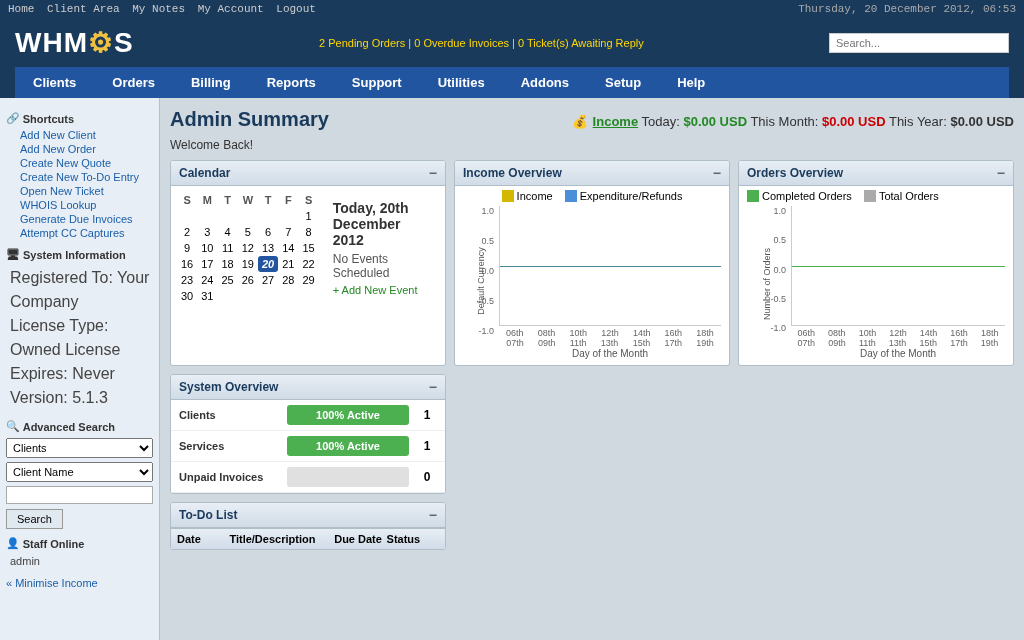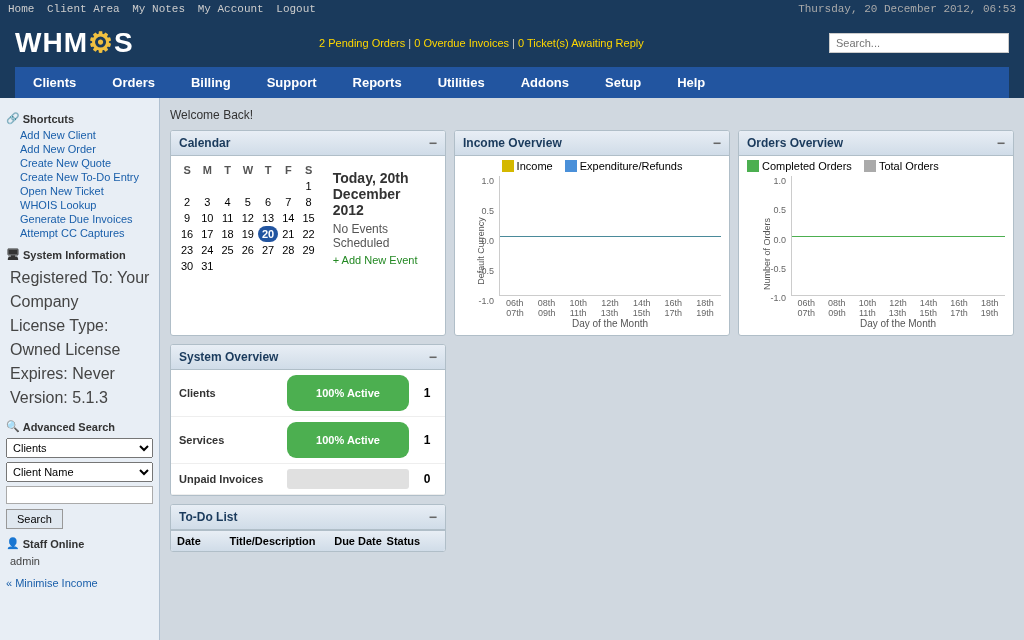--- a/index.html
+++ b/index.html
@@ -194,22 +194,23 @@
       font-weight: bold;
     }
     .cal-table td {
       text-align: center;
       padding: 2px 4px;
       cursor: pointer;
     }
     .cal-today {
       background: #2255a0 !important;
       color: white;
-      border-radius: 8px;
-      font-weight: bold;
+      border-radius: 3px;
+      font-weight: bold;
+      font-style: italic;
     }
     .cal-right {
       padding: 8px;
       font-size: 12px;
     }
     .cal-right h3 { font-size: 14px; font-weight: bold; color: #333; margin-bottom: 4px; }
     .no-events { color: #555; margin: 4px 0; }
     .add-event { color: #228822; font-size: 11px; cursor: pointer; }
 
     
@@ -252,22 +253,22 @@
     }
     .sys-overview-label {
       width: 100px;
       font-size: 11px;
       font-weight: bold;
       color: #333;
     }
     .progress-bar-container {
       flex: 1;
       background: #eee;
-      border-radius: 9px;
-      height: 36px;
+      border-radius: 3px;
+      height: 20px;
       overflow: hidden;
     }
     .progress-bar {
       height: 100%;
       background: #4caf50;
       display: flex;
       align-items: center;
       justify-content: center;
       color: white;
       font-size: 11px;
@@ -332,22 +333,22 @@
     </div>
     <div>
       <input type="text" id="search-box" placeholder="Search..." style="">
     </div>
   </div>
 
   <div id="nav">
     <a class="nav-item">Clients</a>
     <a class="nav-item">Orders</a>
     <a class="nav-item">Billing</a>
+    <a class="nav-item">Reports</a>
     <a class="nav-item">Support</a>
-    <a class="nav-item">Reports</a>
     <a class="nav-item">Utilities</a>
     <a class="nav-item">Addons</a>
     <a class="nav-item">Setup</a>
     <a class="nav-item">Help</a>
   </div>
 </div>
 
 <div id="main-layout">
 
   <div id="sidebar">
@@ -391,20 +392,33 @@
     <div class="sidebar-section-title" style="margin-top:8px;">
       <span>👤</span>
       <span>Staff Online</span>
     </div>
     <div class="staff-online">admin</div>
 
     <a class="minimise-link">« Minimise Income</a>
   </div>
 
   <div id="content">
+    <div style="display:flex; justify-content:space-between; align-items:baseline; margin-bottom:3px;">
+      <h1 id="page-title">Admin Summary</h1>
+      <div id="income-summary">
+        <span>💰</span>
+        <span class="income-label">Income</span>
+        <span>Today:</span>
+        <span class="income-today">$0.00 USD</span>
+        <span>This Month:</span>
+        <span class="income-month">$0.00 USD</span>
+        <span>This Year:</span>
+        <span class="income-year">$0.00 USD</span>
+      </div>
+    </div>
     <div id="welcome">Welcome Back!</div>
 
     <div id="two-col">
 
       <div class="panel">
         <div class="panel-header">
           <span>Calendar</span>
           <span class="panel-minus">−</span>
         </div>
         <div class="panel-body">

